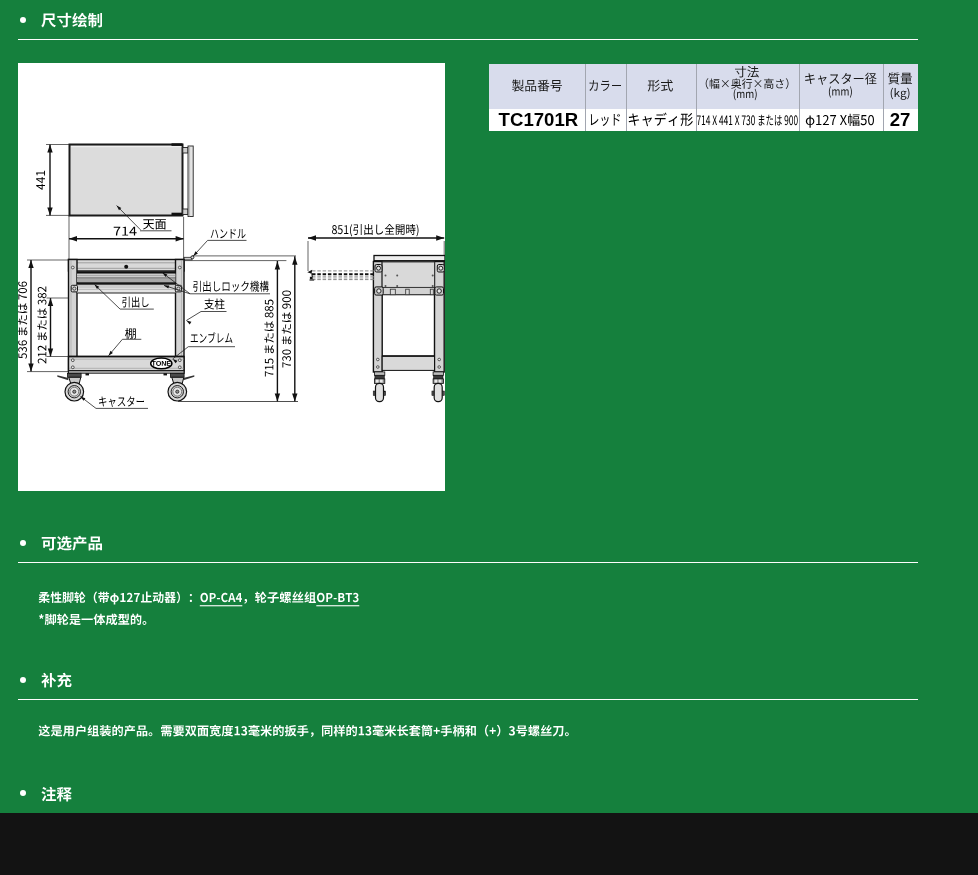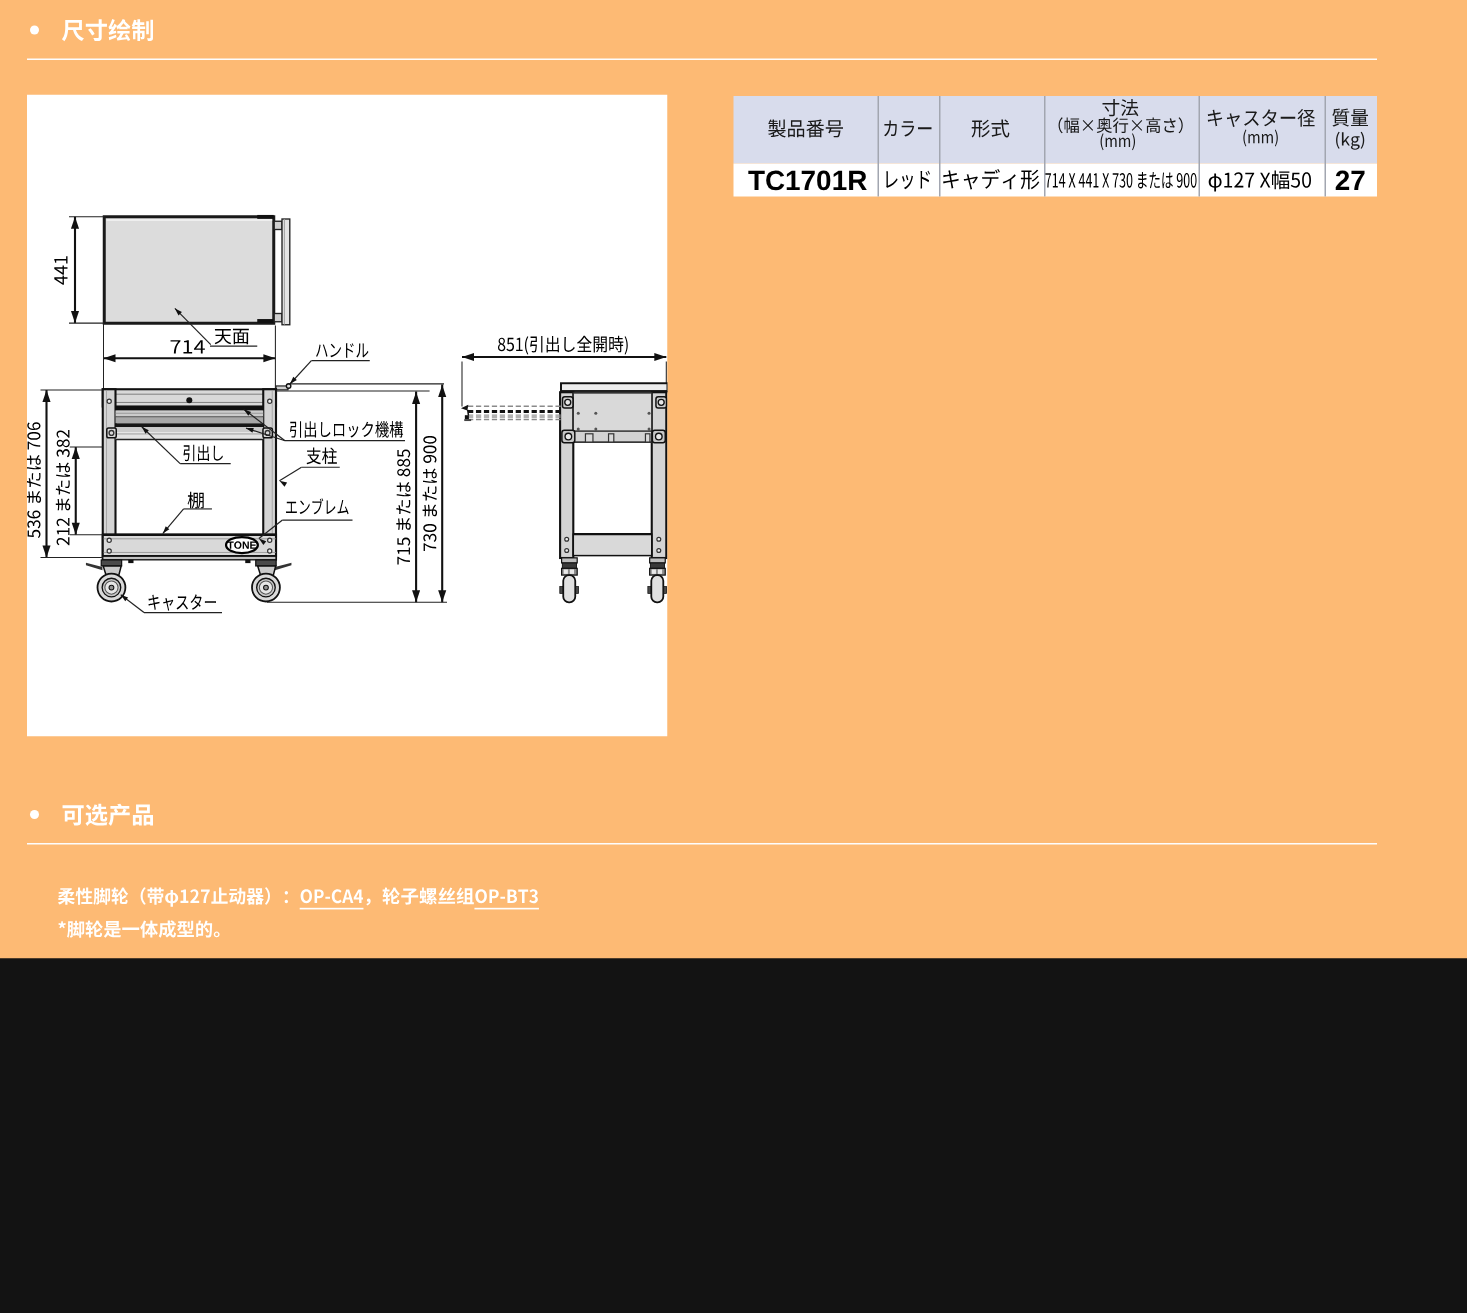--- a/index.html
+++ b/index.html
@@ -1,15 +1,15 @@
 <!DOCTYPE html>
 <html><head><meta charset="utf-8"><style>
 html,body{margin:0;padding:0;background:#131313;}
 *{box-sizing:border-box;}
-.page{position:relative;width:978px;height:639px;background:#fdba74;overflow:hidden;font-family:"Liberation Sans",sans-serif;}
+.page{position:relative;width:978px;height:813px;background:#15803d;overflow:hidden;font-family:"Liberation Sans",sans-serif;}
 .abs{position:absolute;}
 .hr{position:absolute;left:18px;width:900px;height:1px;background:#fdfdfd;}
 .bullet{position:absolute;left:19.5px;width:6px;height:6px;border-radius:50%;background:#fff;}
 </style></head><body>
 <div class="page">
 
 <div class="bullet" style="top:16.8px"></div>
 
 <svg class="abs" style="left:41px;top:11.8px" width="66" height="18" viewBox="0 0 66 18">
 <path d="M2.5 1.4V6.0C2.5 8.5 2.3 11.9 0.3 14.1C0.8 14.4 1.6 15.1 1.9 15.5C3.6 13.5 4.2 10.5 4.4 8.0H7.7C8.7 11.6 10.4 14.1 13.7 15.3C14.0 14.7 14.6 13.9 15.0 13.6C12.2 12.7 10.5 10.7 9.6 8.0H13.6V1.4ZM4.5 3.2H11.7V6.1H4.5V6.0Z M17.7 7.8C18.8 9.0 19.9 10.6 20.4 11.7L22.1 10.6C21.6 9.5 20.4 8.0 19.3 6.9ZM24.8 0.8V3.9H16.2V5.8H24.8V12.9C24.8 13.3 24.6 13.4 24.3 13.4C23.9 13.4 22.5 13.4 21.2 13.4C21.6 13.9 21.9 14.9 22.1 15.4C23.7 15.4 25.0 15.4 25.7 15.1C26.5 14.7 26.8 14.2 26.8 12.9V5.8H30.3V3.9H26.8V0.8Z M31.5 12.9 31.9 14.8C33.3 14.2 35.1 13.5 36.7 12.8L36.3 11.2C34.6 11.9 32.7 12.6 31.5 12.9ZM31.9 7.6C32.1 7.5 32.4 7.4 33.6 7.2C33.1 7.9 32.8 8.5 32.6 8.7C32.1 9.3 31.8 9.6 31.4 9.7C31.6 10.2 31.9 11.0 32.0 11.4C32.4 11.1 33.0 10.9 36.5 10.0C36.4 9.6 36.4 8.9 36.4 8.5L34.4 8.9C35.3 7.7 36.2 6.2 36.9 4.8L35.3 3.9C35.0 4.5 34.8 5.1 34.5 5.7L33.4 5.8C34.2 4.5 35.0 2.9 35.5 1.4L33.8 0.7C33.3 2.5 32.4 4.5 32.1 5.0C31.9 5.5 31.6 5.8 31.3 5.9C31.5 6.4 31.8 7.2 31.9 7.6ZM40.8 0.7C39.9 2.8 38.3 4.6 36.5 5.7C36.8 6.2 37.2 7.1 37.4 7.6C37.7 7.3 38.1 7.0 38.5 6.7V7.5H44.1V6.5C44.4 6.8 44.8 7.1 45.2 7.4C45.3 6.9 45.7 6.0 46.0 5.6C44.7 4.7 43.2 3.2 42.2 2.0L42.5 1.3ZM43.5 5.9H39.4C40.1 5.1 40.7 4.3 41.3 3.5C41.9 4.3 42.7 5.1 43.5 5.9ZM37.3 15.1C37.8 14.9 38.6 14.8 43.7 14.2C43.9 14.7 44.1 15.1 44.2 15.4L45.8 14.7C45.4 13.6 44.5 12.0 43.6 10.8L42.2 11.4C42.4 11.8 42.7 12.3 43.0 12.8L39.8 13.1C40.3 12.2 40.9 11.1 41.4 10.3H45.4V8.6H37.2V10.3H39.4C38.9 11.2 38.1 12.6 37.8 12.9C37.5 13.2 37.1 13.3 36.8 13.4C36.9 13.8 37.2 14.7 37.3 15.1Z M56.5 2.1V10.9H58.2V2.1ZM59.3 1.1V13.2C59.3 13.4 59.2 13.5 58.9 13.5C58.7 13.5 57.8 13.5 57.0 13.5C57.3 14.0 57.5 14.9 57.6 15.4C58.8 15.4 59.7 15.3 60.3 15.0C60.9 14.7 61.0 14.2 61.0 13.2V1.1ZM48.3 1.1C48.0 2.6 47.5 4.2 46.8 5.2C47.2 5.3 47.8 5.5 48.2 5.7H47.1V7.4H50.6V8.5H47.7V14.1H49.3V10.2H50.6V15.4H52.4V10.2H53.7V12.5C53.7 12.6 53.7 12.7 53.6 12.7C53.4 12.7 53.0 12.7 52.6 12.7C52.8 13.1 53.0 13.8 53.0 14.2C53.8 14.2 54.4 14.2 54.9 14.0C55.3 13.7 55.4 13.2 55.4 12.5V8.5H52.4V7.4H55.8V5.7H52.4V4.6H55.2V2.9H52.4V0.9H50.6V2.9H49.6C49.8 2.4 49.9 2.0 50.0 1.5ZM50.6 5.7H48.5C48.7 5.4 48.9 5.0 49.0 4.6H50.6Z" fill="#fff"></path>

